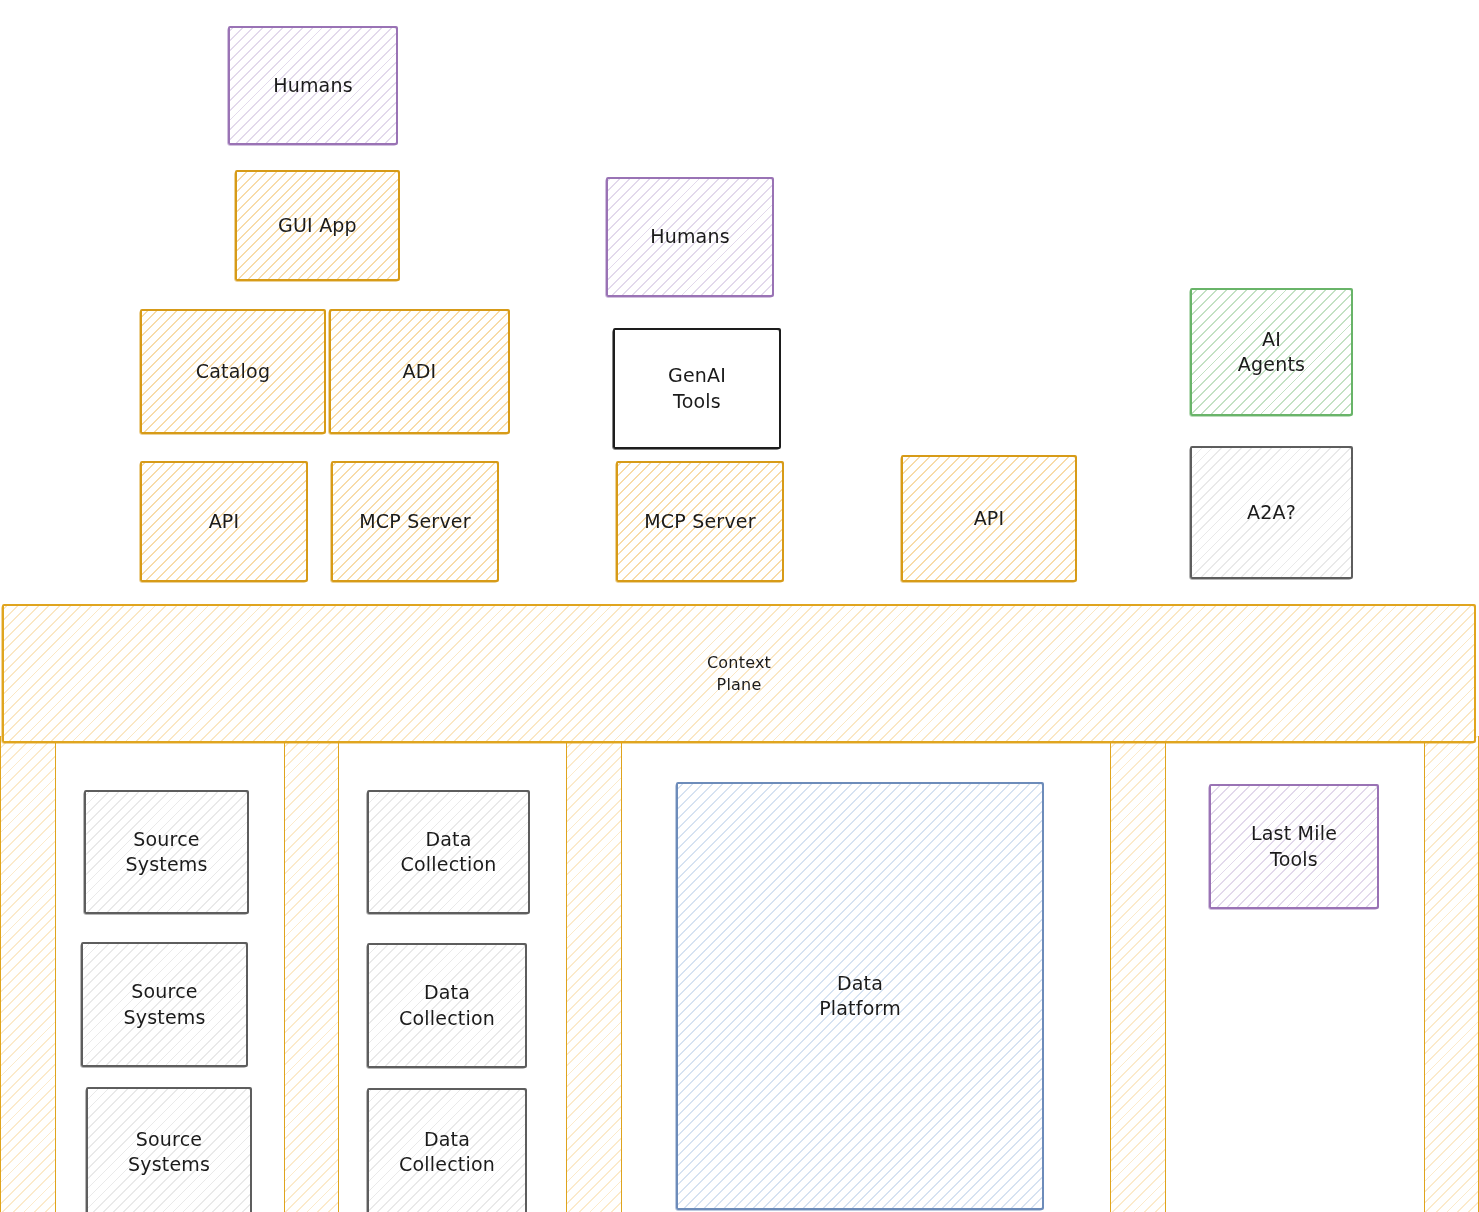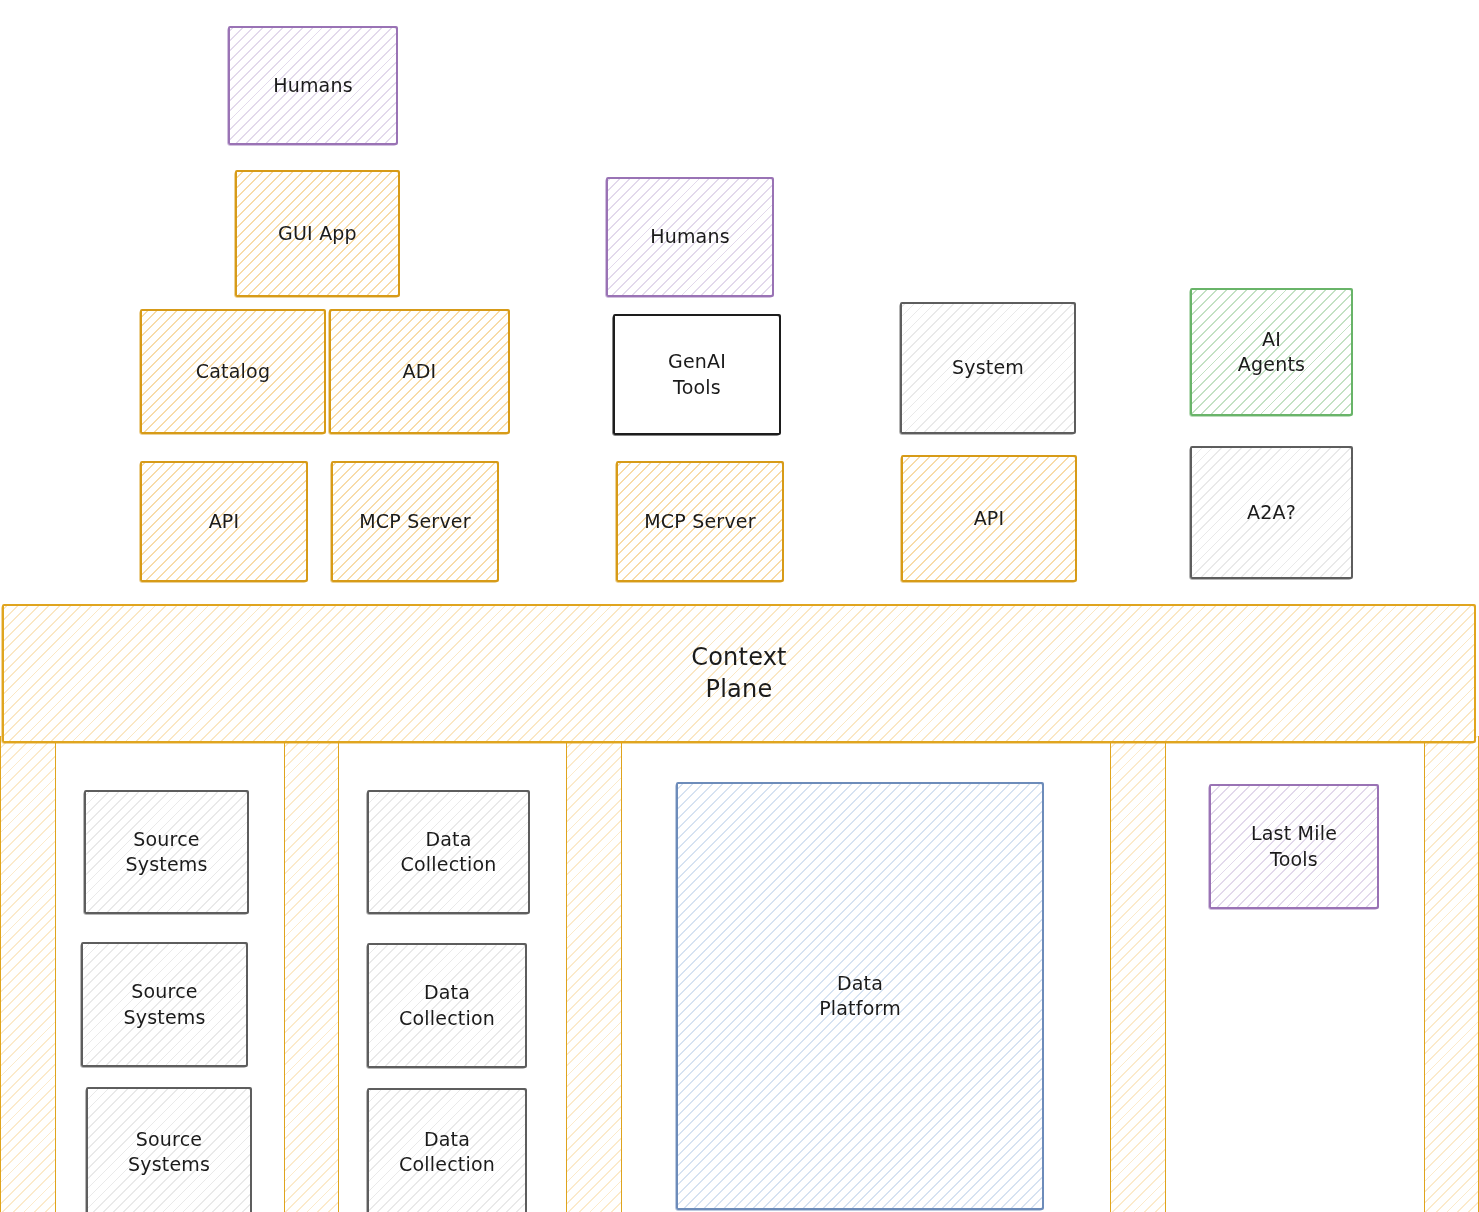--- a/index.html
+++ b/index.html
@@ -121,21 +121,21 @@
   }
   .h-none {
     border-color: #1d1d1d;
     background-color: #ffffff;
     background-image: none;
   }
   .h-none::after { opacity: .55; }
 
   
   #context-plane {
-    font-size: 24px;
+    font-size: 16px;
   }
   
   .pillar {
     position: absolute;
     box-sizing: border-box;
     border: 1.6px solid #dfa41d;
     border-top: none;
     background-color: #ffffff;
     background-image: repeating-linear-gradient(
         -45deg,
@@ -154,21 +154,21 @@
   <div class="pillar" id="p0" style="left: 0px; top: 712px; width: 56px; height: 500px;"></div>
   <div class="pillar" id="p1" style="left: 284px; top: 714px; width: 55px; height: 498px;"></div>
   <div class="pillar" id="p2" style="left: 566px; top: 716px; width: 56px; height: 496px;"></div>
   <div class="pillar" id="p3" style="left: 1110px; top: 714px; width: 56px; height: 498px;"></div>
   <div class="pillar" id="p4" style="left: 1424px; top: 712px; width: 55px; height: 500px;"></div>
 
   <div class="node h-purple" id="n-humans_left" style="left: 228px; top: 2px; width: 170px; height: 119px;">
     <span class="lbl">Humans</span>
   </div>
 
-  <div class="node h-orange" id="n-gui_app" style="left: 235px; top: 146px; width: 165px; height: 127px;">
+  <div class="node h-orange" id="n-gui_app" style="left: 235px; top: 146px; width: 165px; height: 111px;">
     <span class="lbl">GUI App</span>
   </div>
 
   <div class="node h-orange" id="n-catalog" style="left: 140px; top: 285px; width: 186px; height: 125px;">
     <span class="lbl">Catalog</span>
   </div>
 
   <div class="node h-orange" id="n-adi" style="left: 329px; top: 285px; width: 181px; height: 125px;">
     <span class="lbl">ADI</span>
   </div>
@@ -178,32 +178,29 @@
   </div>
 
   <div class="node h-orange" id="n-mcp_server_left" style="left: 331px; top: 437px; width: 168px; height: 121px;">
     <span class="lbl">MCP Server</span>
   </div>
 
   <div class="node h-purple" id="n-humans_mid" style="left: 606px; top: 153px; width: 168px; height: 120px;">
     <span class="lbl">Humans</span>
   </div>
 
-  <div class="node h-none" id="n-genai_tools" style="left: 613px; top: 290px; width: 168px; height: 121px;">
+  <div class="node h-none" id="n-genai_tools" style="left: 613px; top: 304px; width: 168px; height: 121px;">
     <span class="lbl">GenAI
 Tools</span>
   </div>
 
   <div class="node h-orange" id="n-mcp_server_mid" style="left: 616px; top: 437px; width: 168px; height: 121px;">
     <span class="lbl">MCP Server</span>
   </div>
 
-  <div class="node h-gray" id="n-system" style="left: 900px; top: 278px; width: 176px; height: 132px;">
-    <span class="lbl">System</span>
-  </div>
 
   <div class="node h-orange" id="n-api_right" style="left: 901px; top: 431px; width: 176px; height: 127px;">
     <span class="lbl">API</span>
   </div>
 
   <div class="node h-green" id="n-ai_agents" style="left: 1190px; top: 264px; width: 163px; height: 128px;">
     <span class="lbl">AI
 Agents</span>
   </div>
 

